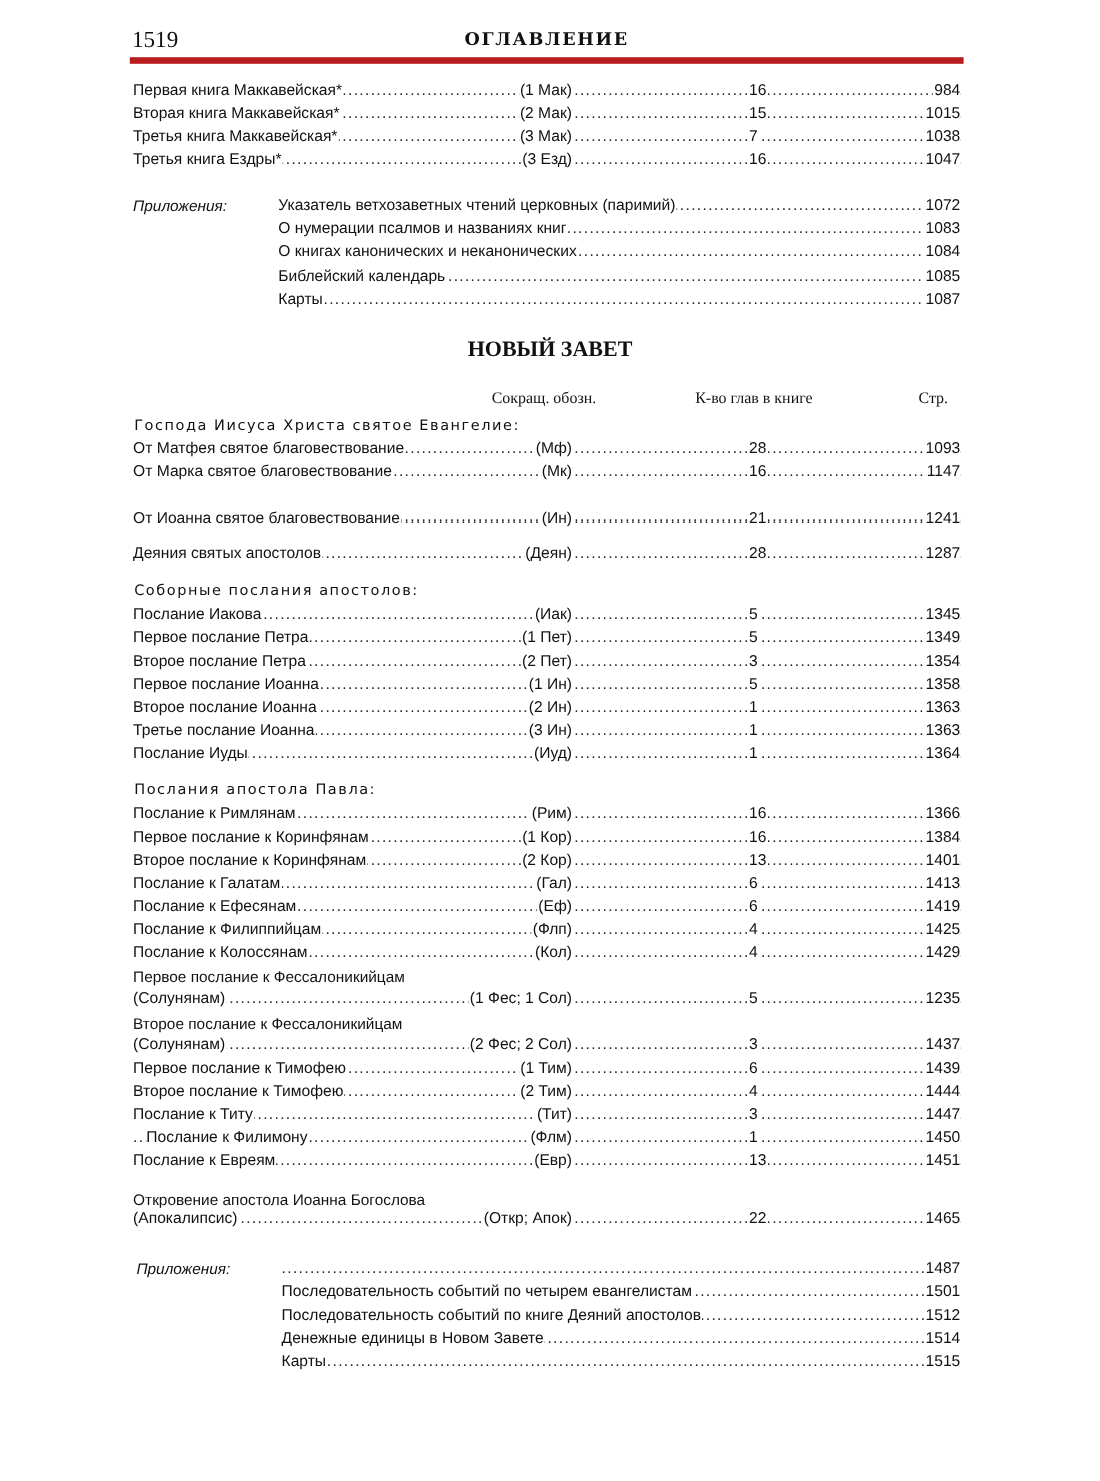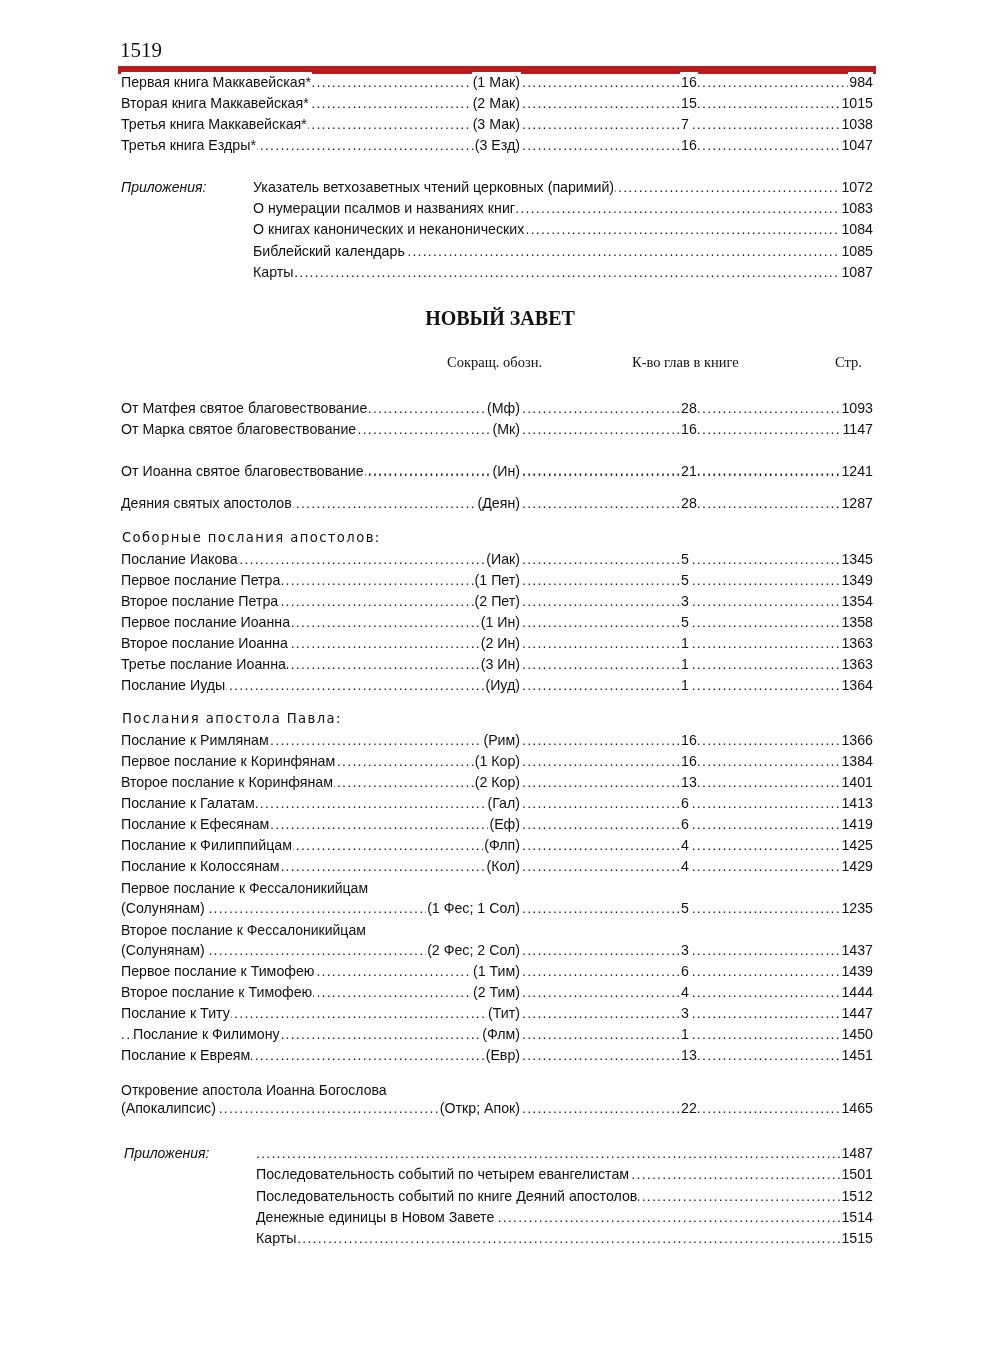--- a/index.html
+++ b/index.html
@@ -1,39 +1,40 @@
 <!DOCTYPE html>
 <html><head>
 <meta charset="utf-8">
 <style>
   html, body { margin: 0; padding: 0; background: #ffffff; }
   body { width: 1000px; height: 1346px; position: relative; overflow: hidden; color: #111; }
   .page { position: absolute; left: 0; top: 0; width: 1000px; height: 1346px; }
 
-  .running-head { position: absolute; left: 118px; top: 36px; width: 758px; height: 30px; border-bottom: 8px solid #b91c1c; }
+  .running-head { position: absolute; left: 118px; top: 22px; width: 758px; height: 30px; border-bottom: 6px solid #b91c1c; }
   .page-num { position: absolute; left: 2px; top: 2px; font-family: "Liberation Serif", serif; font-size: 21px; }
   .head-title { position: absolute; left: 0; right: 0; top: 4px; text-align: center; font-family: "DejaVu Serif", serif; font-weight: bold; font-size: 16px; letter-spacing: 1.5px; font-variant: small-caps; }
 
   .row { position: absolute; left: 121px; width: 752px; height: 21px; font-family: "Liberation Sans Narrow", "Liberation Sans", sans-serif; font-size: 14.2px; line-height: 21px; white-space: nowrap; transform-origin: left center; }
   .dots { position: absolute; overflow: hidden; white-space: nowrap; color: #222; }
   .dots::before { content: "......................................................................................................................................................................................................................................................................................................................."; letter-spacing: 1.2px; }
   .cell { position: absolute; top: 0; background: #fff; padding: 0 1px; }
 
   .group-label { position: absolute; left: 122px; font-family: "DejaVu Sans", sans-serif; font-size: 13.2px; letter-spacing: 1.4px; line-height: 20px; }
   .section-title { position: absolute; left: 0; width: 1000px; text-align: center; top: 307px; font-family: "Liberation Serif", serif; font-weight: bold; font-size: 20px; }
   .colhead { position: absolute; top: 354px; font-family: "Liberation Serif", serif; font-size: 14.5px; }
   .app-label { position: absolute; font-family: "Liberation Sans", sans-serif; font-style: italic; font-size: 14px; line-height: 21px; }
   .wrapline { position: absolute; left: 121px; font-family: "Liberation Sans", sans-serif; font-size: 14px; line-height: 21px; }
 </style>
 </head>
 <body>
 
 <div class="page">
   <div class="running-head">
     <span class="page-num">1519</span>
+    <div class="head-title">ОГЛАВЛЕНИЕ</div>
   </div>
 
   <div id="ot-tail">
       <div class="row" style="top: 72px; left: 121px; width: 752px;">
         <span class="dots" style="left: 0px; right: 0px; top: 0px;"></span>
         <span class="cell" style="left: 0px; padding-left: 0px;">Первая книга Маккавейская*</span>
         <span class="cell" style="right: 352px;">(1 Мак)</span>
         <span class="cell" style="left: 559px;">16</span>
         <span class="cell" style="right: 0px; padding-right: 0px;">984</span>
       </div>
@@ -86,20 +87,21 @@
         <span class="cell" style="left: 0px; padding-left: 0px;">Карты</span>
         <span class="cell" style="right: 0px; padding-right: 0px;">1087</span>
       </div>
     </div>
 
   <div class="section-title">НОВЫЙ ЗАВЕТ</div>
   <span class="colhead" style="left:447px;">Сокращ. обозн.</span>
   <span class="colhead" style="left:632px;">К-во глав в книге</span>
   <span class="colhead" style="left:835px;">Стр.</span>
 
+  <div class="group-label" style="top:378px;">Господа Иисуса Христа святое Евангелие:</div>
   <div id="nt-gospels">
       <div class="row" style="top: 398px; left: 121px; width: 752px;">
         <span class="dots" style="left: 0px; right: 0px; top: 0px;"></span>
         <span class="cell" style="left: 0px; padding-left: 0px;">От Матфея святое благовествование</span>
         <span class="cell" style="right: 352px;">(Мф)</span>
         <span class="cell" style="left: 559px;">28</span>
         <span class="cell" style="right: 0px; padding-right: 0px;">1093</span>
       </div>
       <div class="row" style="top: 419px; left: 121px; width: 752px;">
         <span class="dots" style="left: 0px; right: 0px; top: 0px;"></span>

